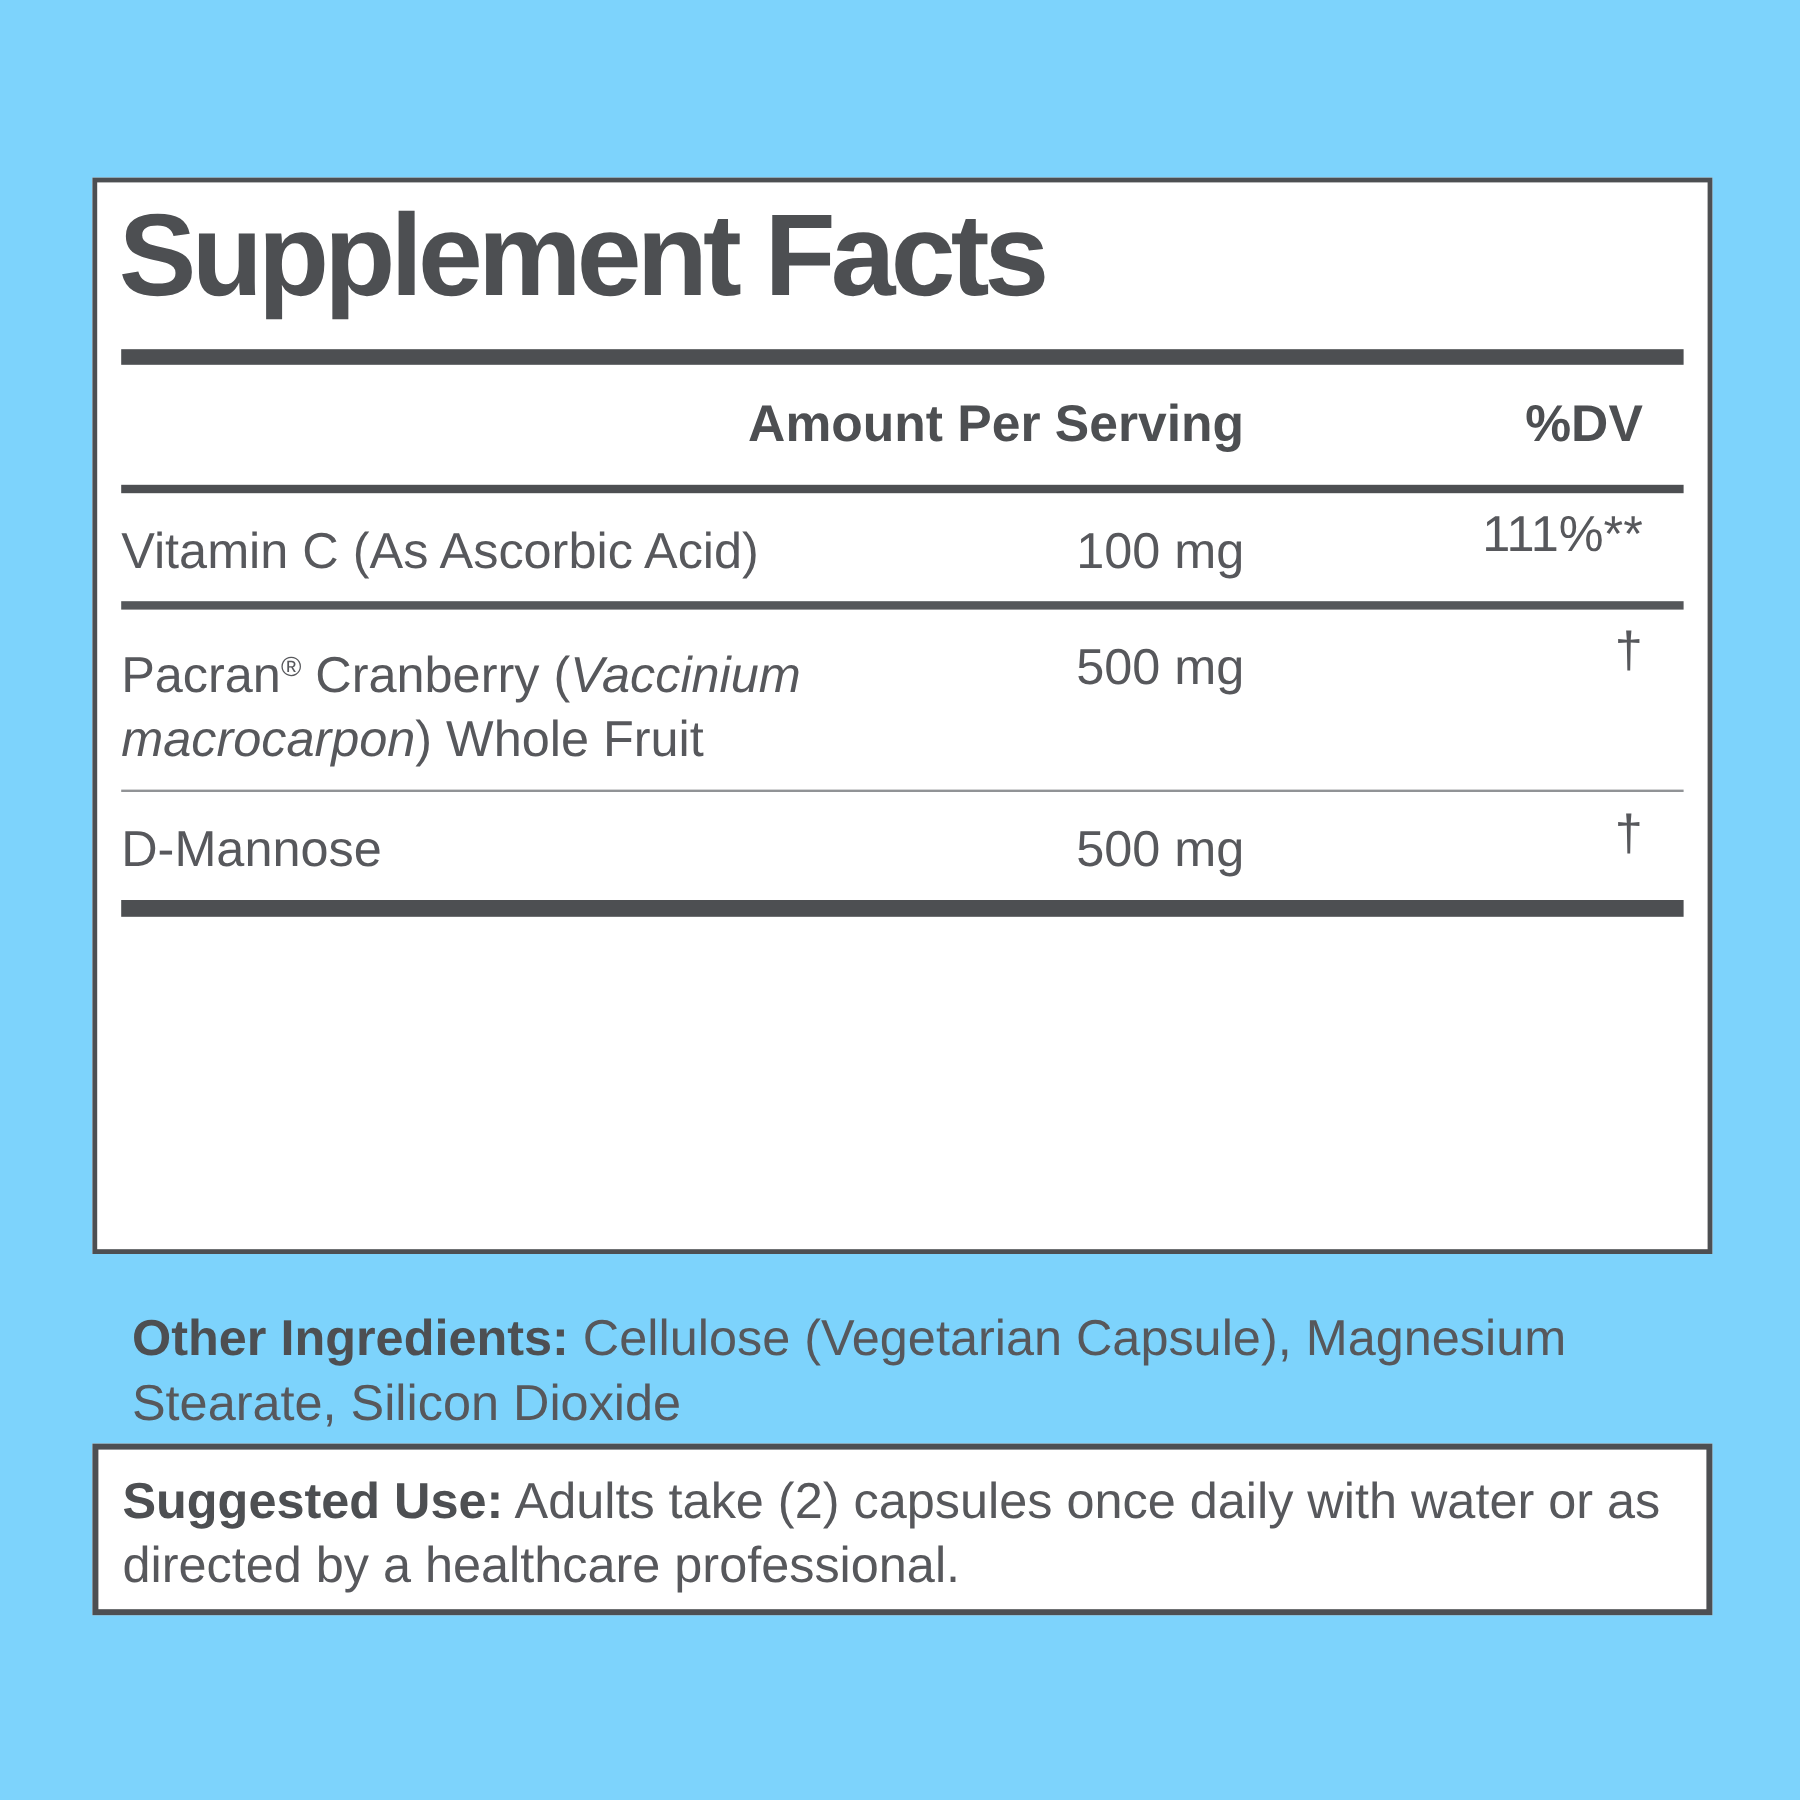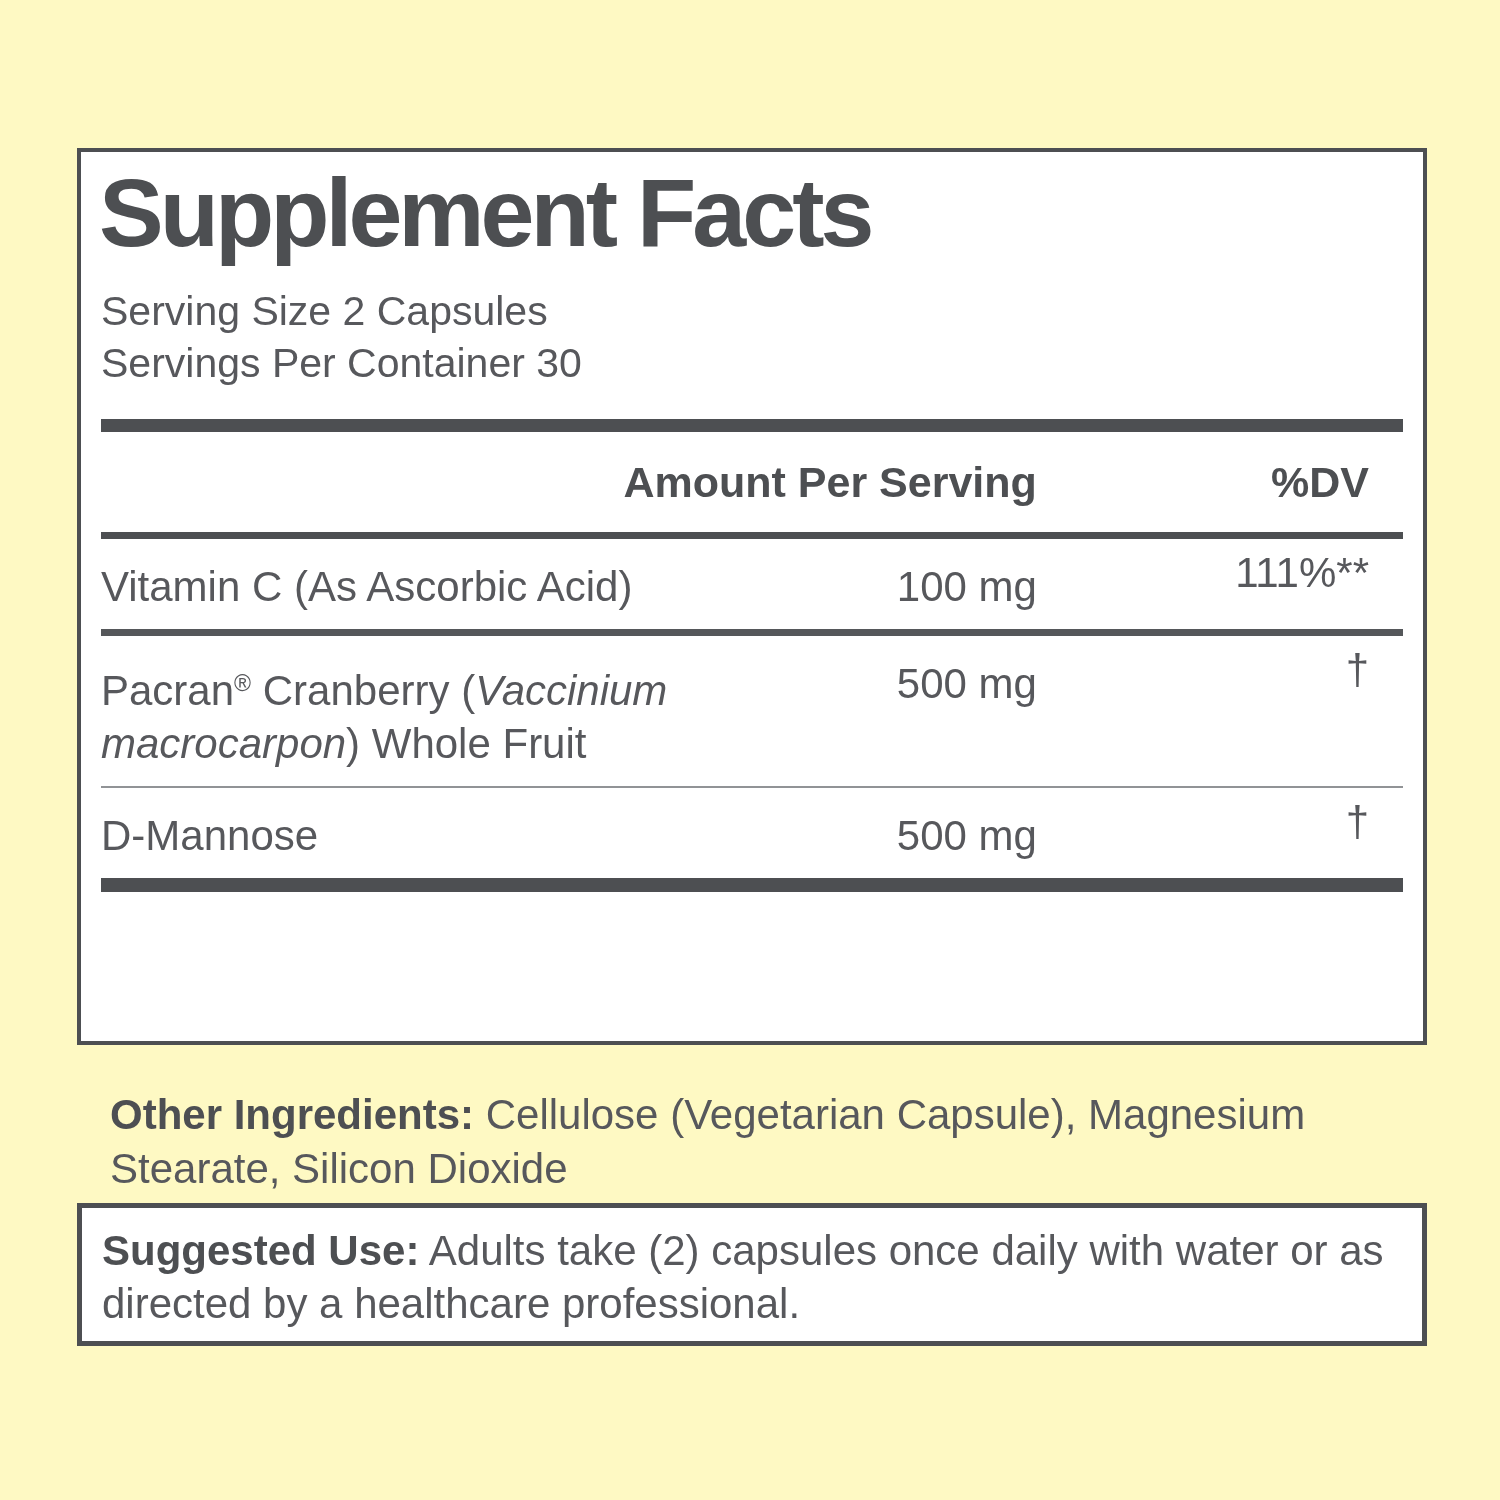--- a/index.html
+++ b/index.html
@@ -1,20 +1,20 @@
 <!DOCTYPE html>
 <html><head>
 <meta charset="utf-8">
 <style>
   html, body { margin: 0; padding: 0; background: #ffffff; }
   .page {
     position: relative;
     width: 1500px;
     height: 1500px;
-    background: #fef9c3;
+    background: #7dd3fc;
     font-family: "Liberation Sans", sans-serif;
     color: #57585c;
     text-decoration: underline;
   }
   
   .facts-box {
     position: absolute;
     left: 77px; top: 148px;
     width: 1350px; height: 897px;
     border: 4px solid #4d4f52;
@@ -113,24 +113,20 @@
   }
 </style>
 </head>
 <body>
 
 <div class="page">
 
   <section class="facts-box">
     <h1 class="title">Supplement Facts</h1>
 
-    <div class="serving">
-      <div>Serving Size 2 Capsules</div>
-      <div>Servings Per Container 30</div>
-    </div>
 
     <div class="bar bar-thick"></div>
 
     <div class="hdr-row">
       <span class="hdr-amount">Amount Per Serving</span>
       <span class="hdr-dv">%DV</span>
     </div>
 
     <div class="bar bar-med"></div>
 

